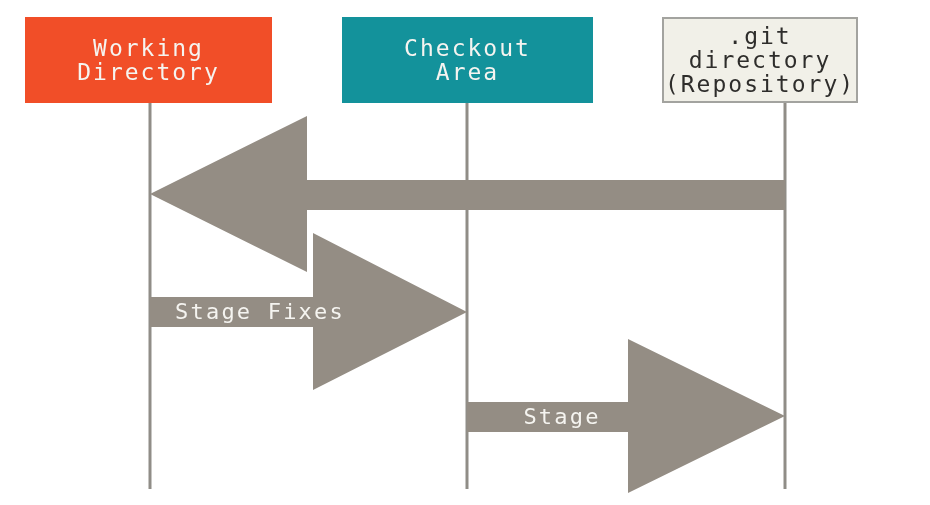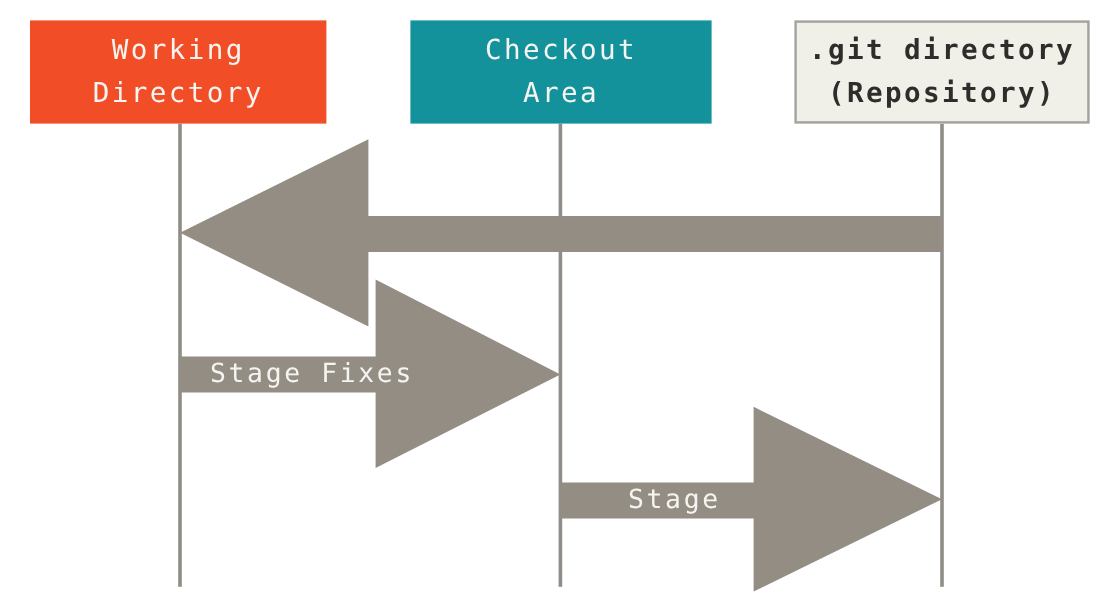--- a/index.html
+++ b/index.html
@@ -40,42 +40,41 @@
     height: 86px;
     box-sizing: border-box;
     display: flex;
     align-items: center;
     justify-content: center;
     text-align: center;
   }
   .box-label {
     white-space: pre-line;
     font-size: 23px;
-    line-height: 36px;
+    line-height: 24px;
     letter-spacing: 2px;
   }
   .box-working {
     left: 25px;
     width: 247px;
     background: var(--working-dir-bg);
     color: var(--box-text);
   }
   .box-staging {
     left: 342px;
     width: 251px;
     background: var(--staging-bg);
     color: var(--box-text);
   }
   .box-repo {
     left: 662px;
-    width: 246px;
+    width: 196px;
     background: var(--repo-bg);
     border: 2px solid var(--repo-border);
     color: var(--repo-text);
-    font-weight: bold;
   }
   .arrow-label {
     position: absolute;
     height: 30px;
     line-height: 30px;
     font-size: 22px;
     letter-spacing: 2.2px;
     color: var(--arrow-text);
     text-align: center;
     white-space: nowrap;

